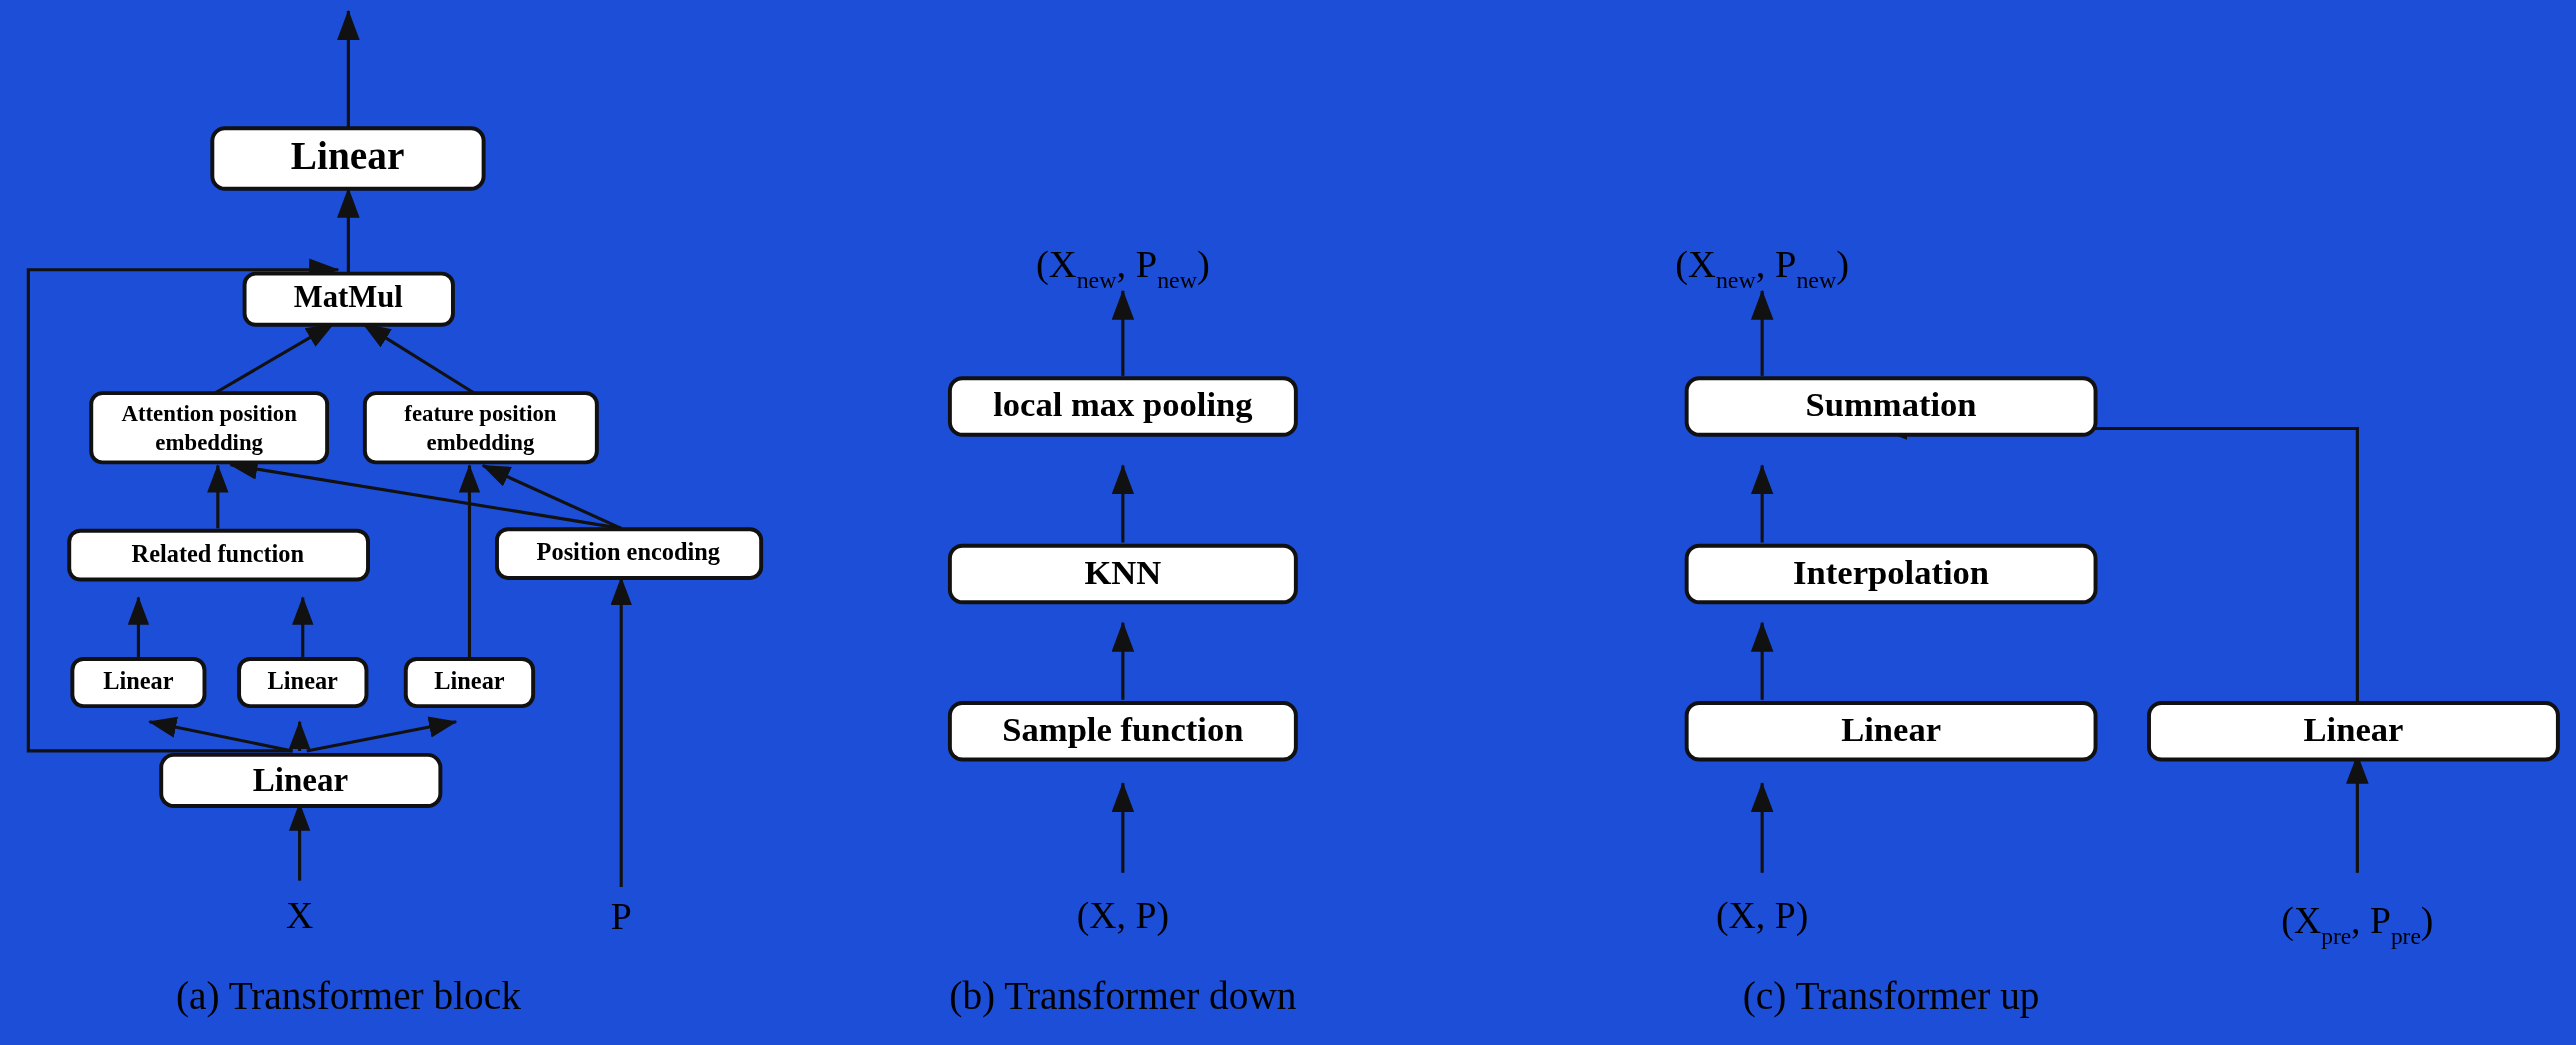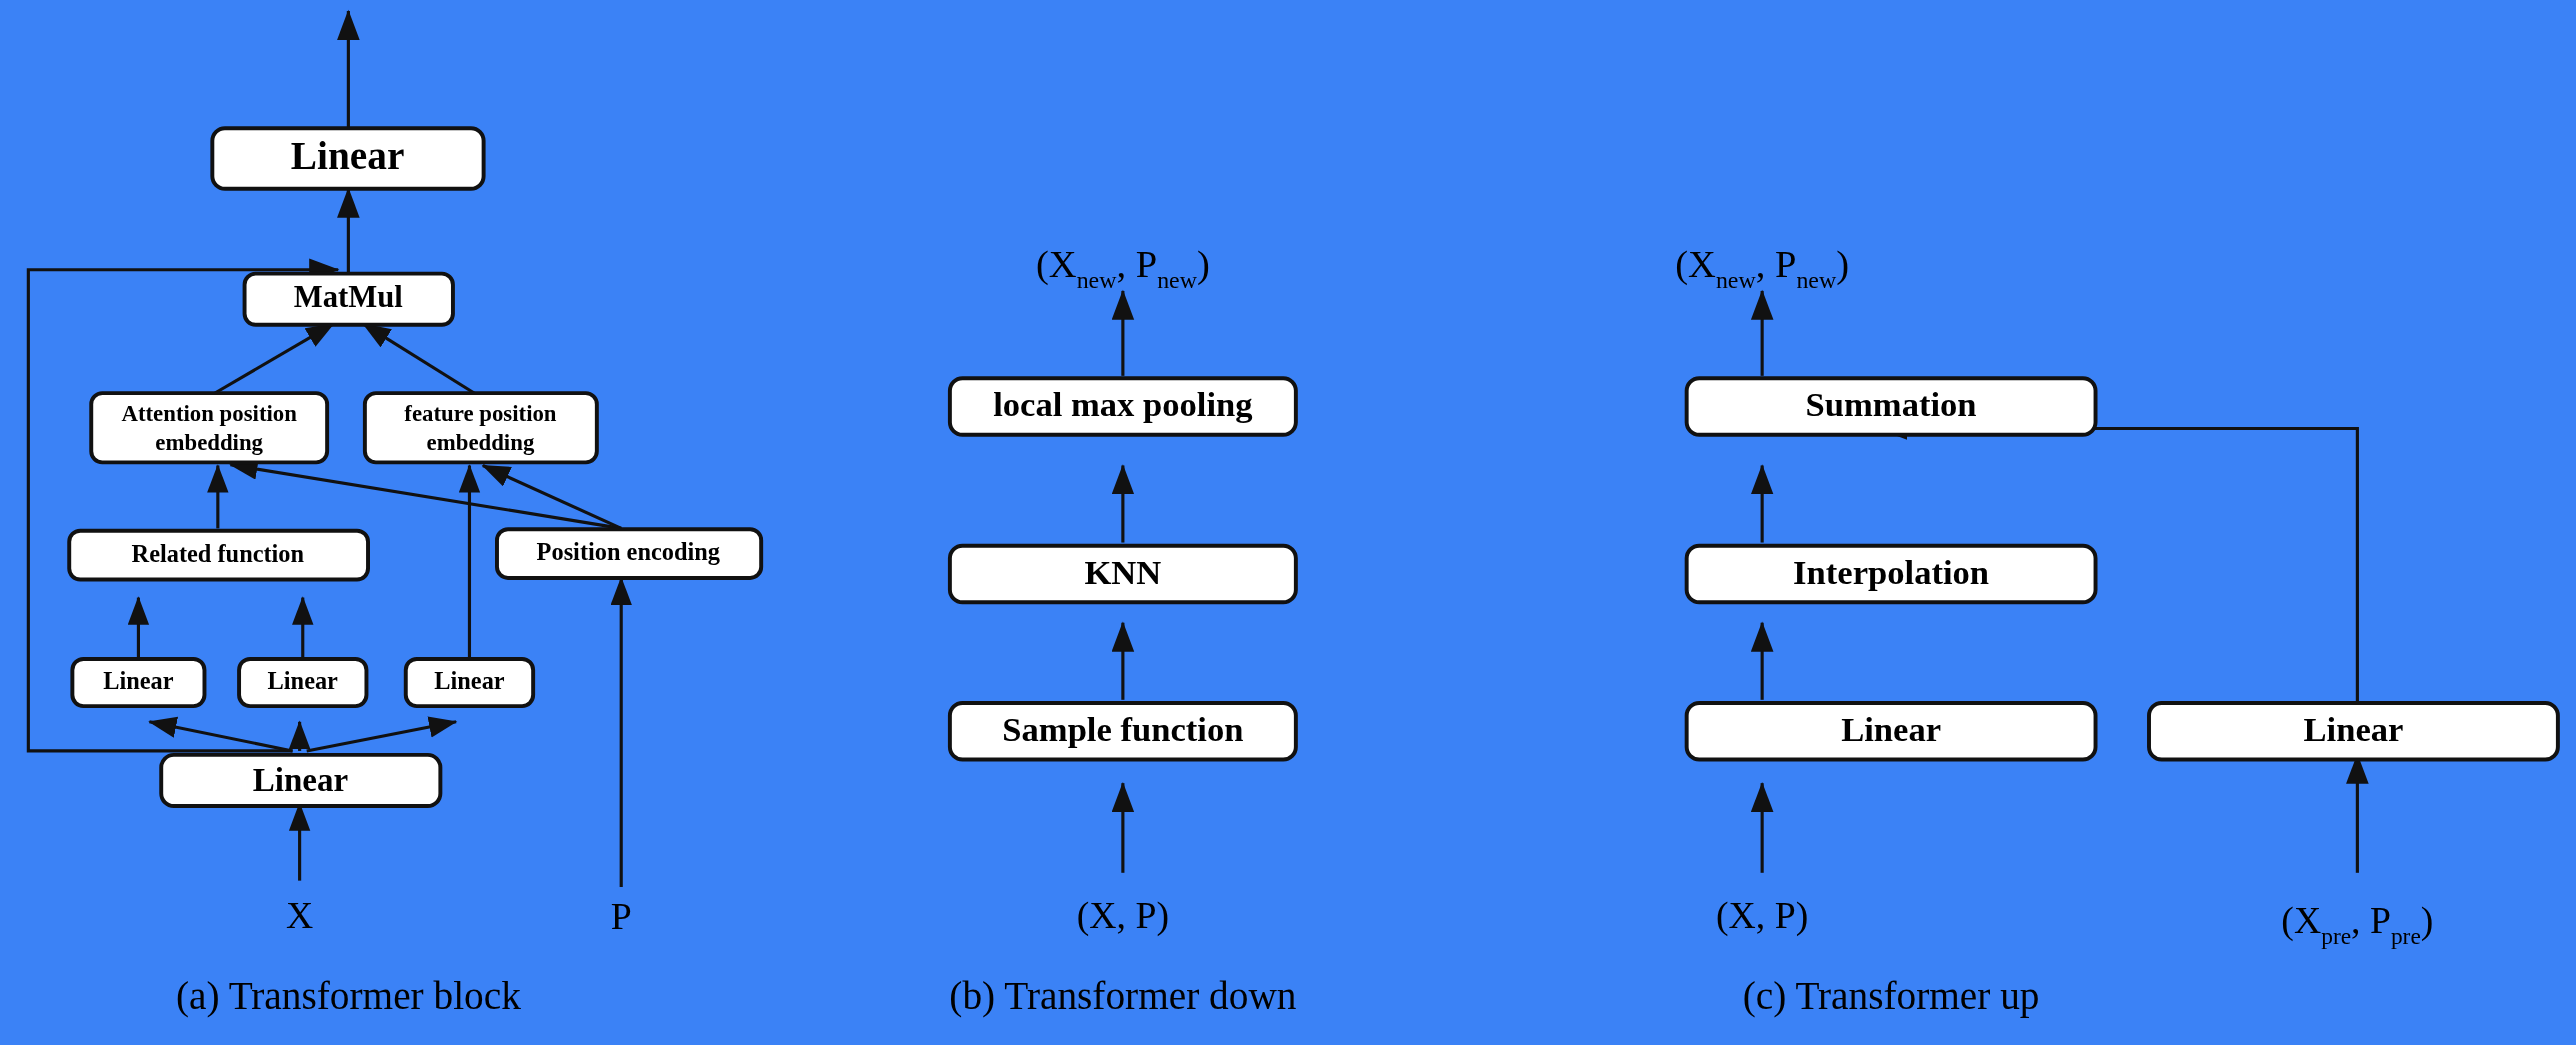--- a/index.html
+++ b/index.html
@@ -1,17 +1,17 @@
 <!DOCTYPE html>
 <html style="font-size:12.6px"><head>
 <meta charset="utf-8">
 <style>
   html,body{margin:0;padding:0;background:#ffffff;}
   body{width:2576px;height:1045px;font-family:"Liberation Serif",serif;}
-  #stage{position:relative;width:2576px;height:1045px;overflow:hidden;background:#3b82f6;}
+  #stage{position:relative;width:2576px;height:1045px;overflow:hidden;background:#1d4ed8;}
   svg{position:absolute;left:0;top:0;width:2576px;height:1045px;}
   .boxtext{font-family:"Liberation Serif",serif;font-weight:bold;fill:#000;text-anchor:middle;dominant-baseline:middle;}
   .ioLabel{font-family:"Liberation Serif",serif;font-weight:normal;fill:#000;text-anchor:middle;}
   .caption{font-family:"Liberation Serif",serif;font-weight:normal;fill:#000;text-anchor:middle;}
   .sub{font-size:0.62em;}
   rect.node{fill:#ffffff;stroke:#111111;}
   line.edge,path.edge{stroke:#111111;fill:none;}
 </style>
 </head>
 <body>

